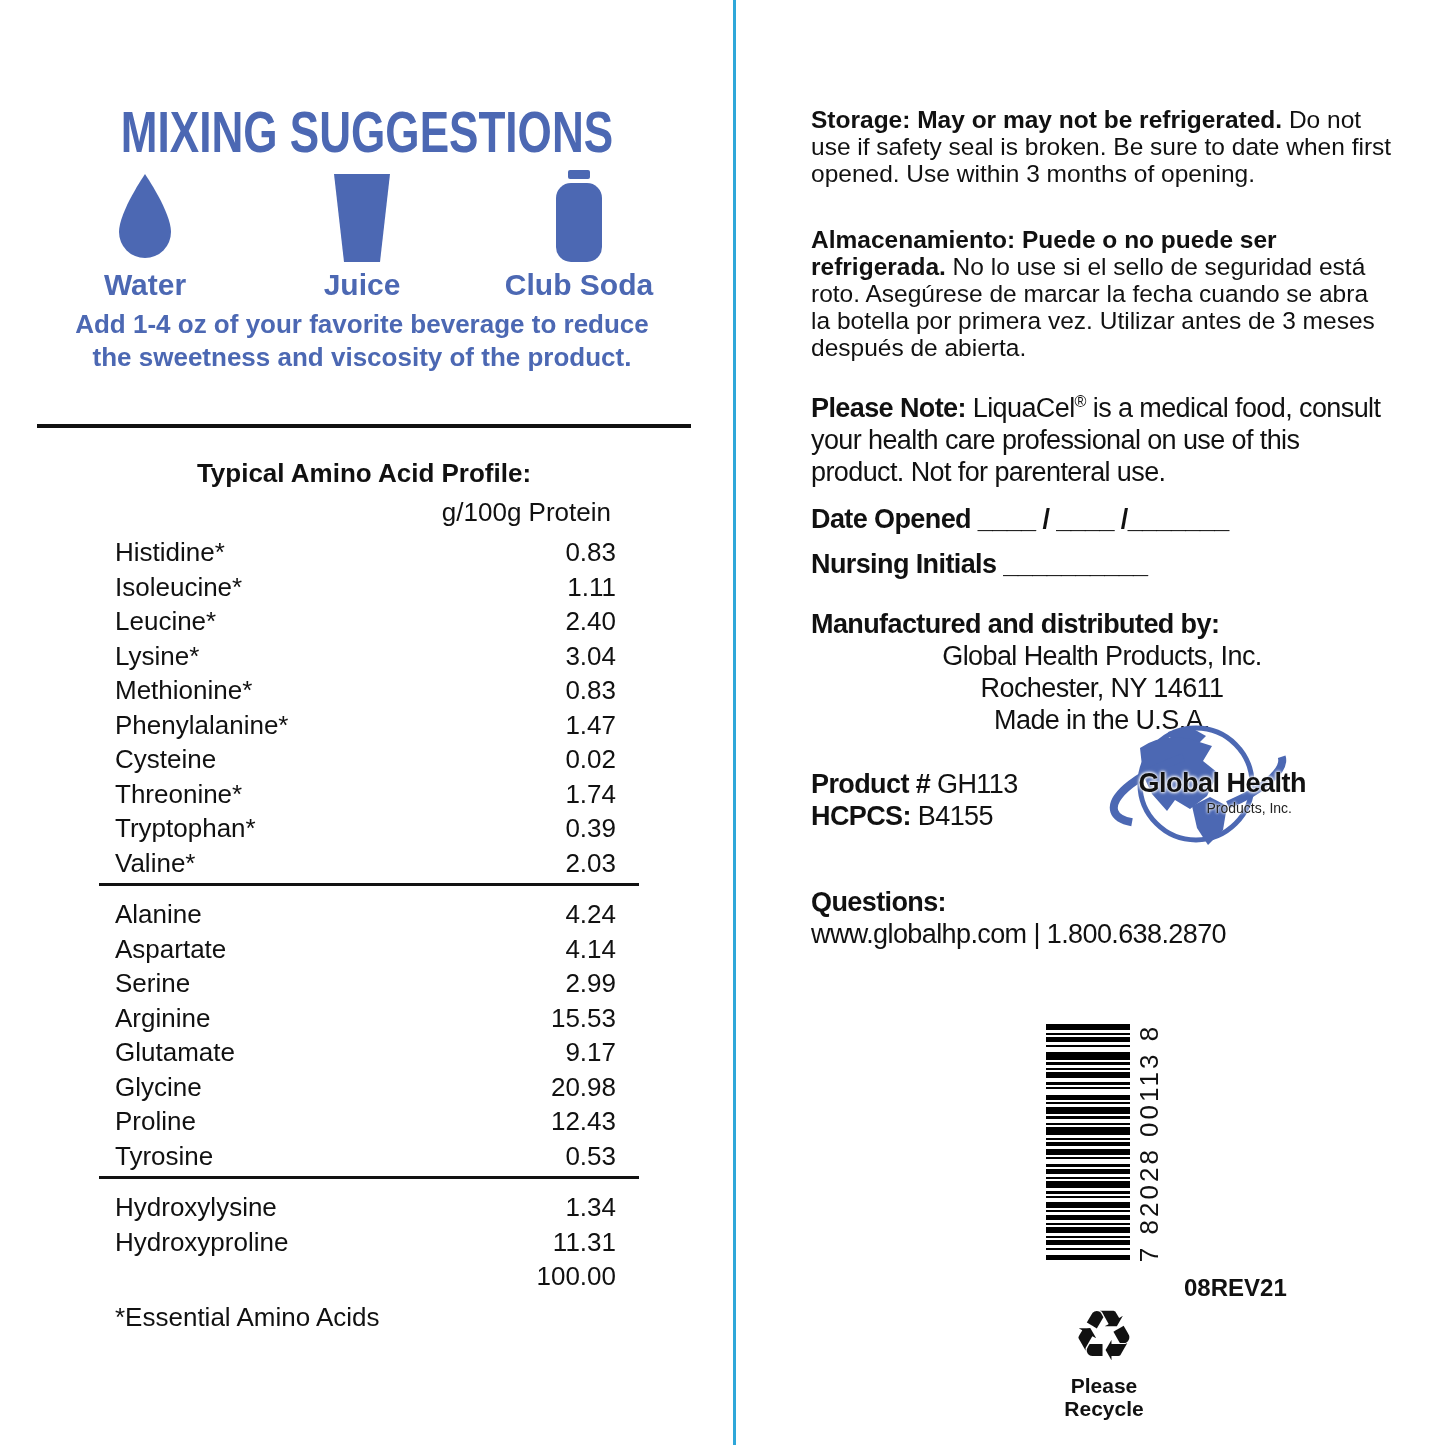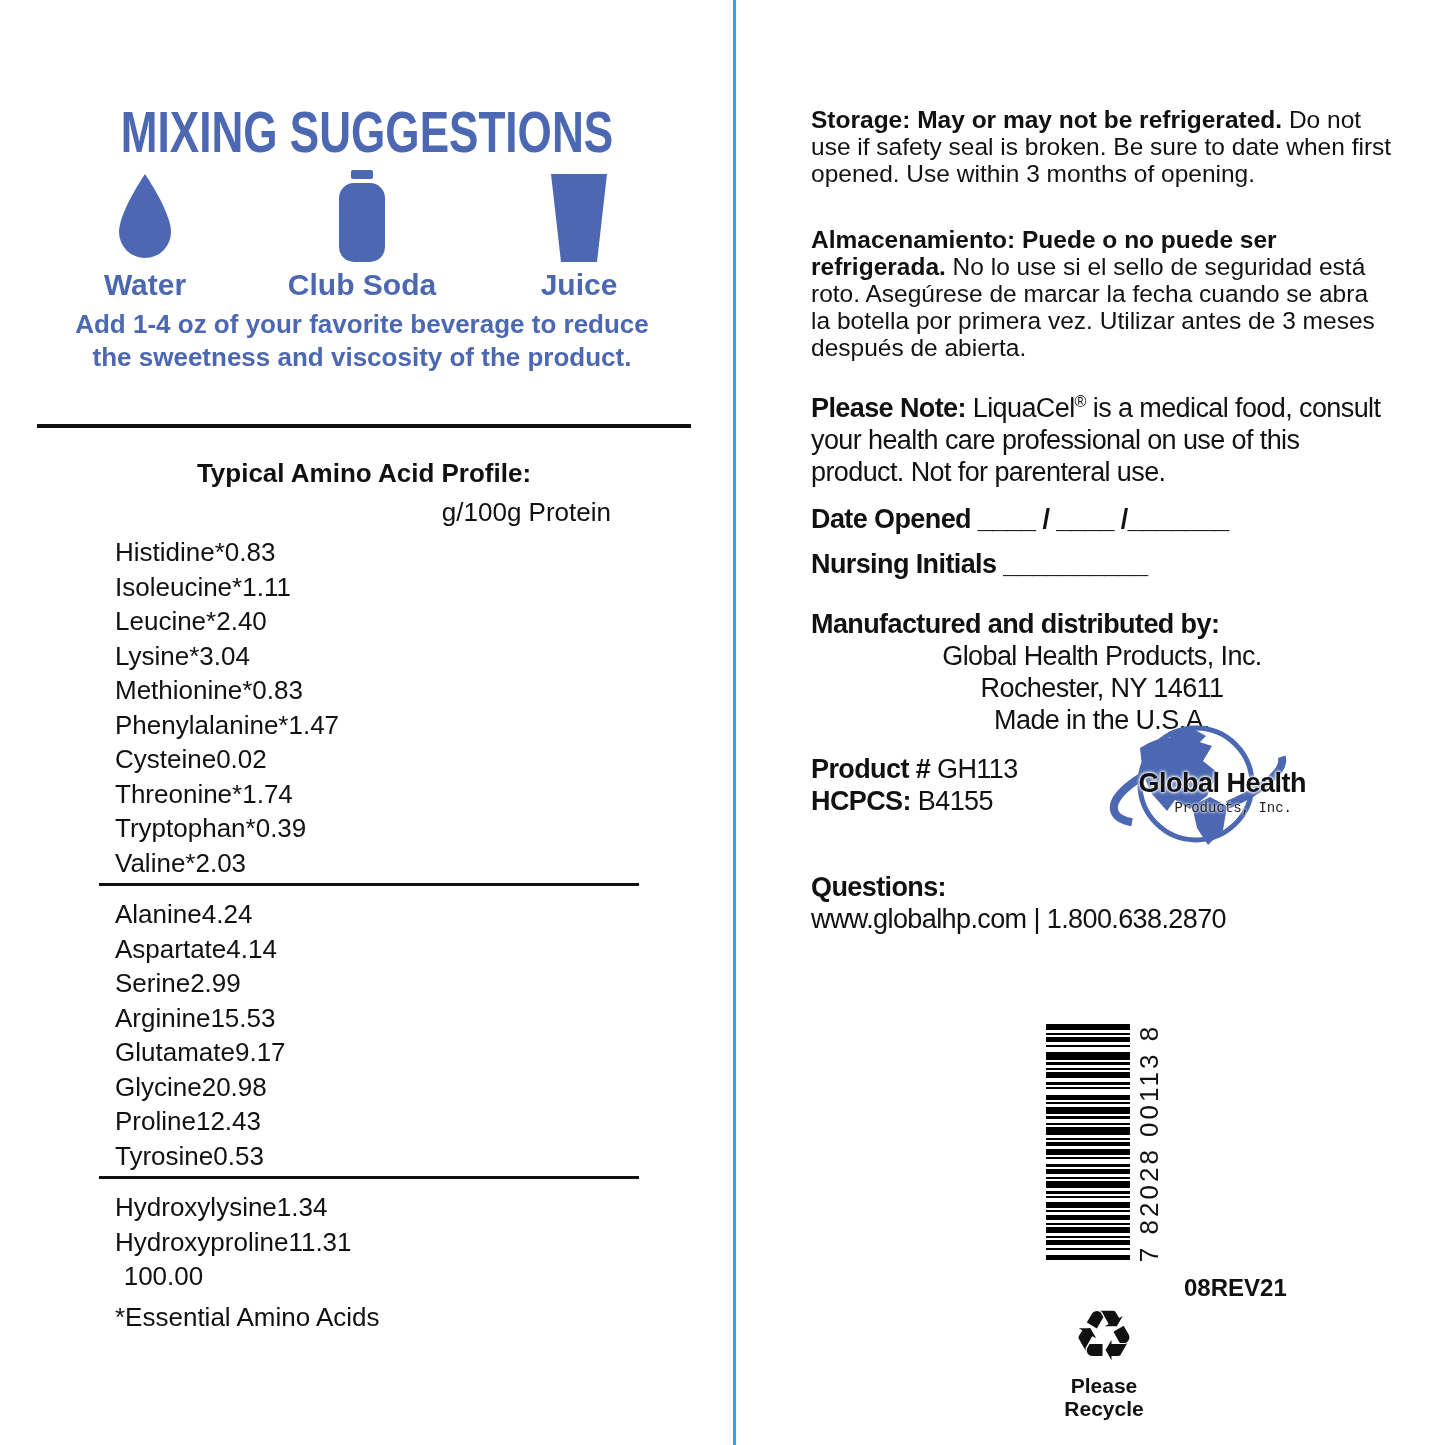--- a/index.html
+++ b/index.html
@@ -22,54 +22,53 @@
   .mix-icon{height:96px;display:flex;align-items:flex-end;justify-content:center;}
   .mix-label{margin-top:6px;font-size:30px;font-weight:bold;color:#4c68b3;}
   .mix-note{
     position:absolute;top:308px;left:20px;right:30px;text-align:center;margin:0;
     font-size:26px;font-weight:bold;color:#4c68b3;line-height:33px;white-space:pre-line;
   }
   .top-rule{position:absolute;top:424px;left:37px;right:43px;height:4px;background:#111;}
   .amino-section{position:absolute;top:458px;left:37px;right:43px;}
   .amino-title{margin:0 0 8px 0;font-size:26px;font-weight:bold;text-align:center;}
   .amino-unit{font-size:26px;text-align:right;padding-right:80px;margin-bottom:7px;}
-  .tbl-row{display:flex;height:34.5px;line-height:34.5px;font-size:26px;}
+  .tbl-row{display:flex;justify-content:space-between;height:34.5px;line-height:34.5px;font-size:26px;}
   .tbl-name{padding-left:78px;}
   .tbl-val{padding-right:75px;}
   .tbl-divider{height:3px;background:#111;margin:3px 52px 11px 62px;}
   .tbl-row.total .tbl-name{visibility:hidden;}
   .amino-footnote{margin:8px 0 0 0;font-size:26px;padding-left:78px;}
 
   
   .right-panel{position:absolute;left:736px;top:0;right:0;bottom:0;padding:106px 52px 0 75px;box-sizing:border-box;}
   .rp-small{font-size:24.5px;line-height:27px;margin:0 0 39px 0;}
   .rp-small b{font-weight:bold;text-align:center;}
   .rp-large{font-size:27px;line-height:32px;letter-spacing:-0.6px;margin:0;}
   .mb-please{margin-bottom:15px;}
   .mb-date{margin-bottom:13px;}
   .mb-nursing{margin-bottom:28px;}
-  .mb-manu{margin-bottom:17px;}
+  .mb-manu{margin-bottom:32px;}
   .mb-alm{margin-bottom:24px;}
   .blk{display:block;}
   .prelines{white-space:pre-line;text-align:center;}
   sup{font-size:60%;}
   .questions-block{margin-top:54px;}
 
   
   .gh-logo{position:absolute;left:370px;top:712px;width:190px;height:150px;}
   .gh-logo svg{position:absolute;left:0;top:0;}
   .gh-name{
     position:absolute;left:14px;top:56px;width:186px;font-size:27px;font-weight:bold;color:#111;
     letter-spacing:-0.5px;text-align:right;
     text-shadow:0 0 3px #fff,0 0 3px #fff,0 0 4px #fff;
   }
   .gh-subname{
     position:absolute;left:60px;top:88px;width:126px;font-size:14px;color:#222;text-align:right;
     text-shadow:0 0 3px #fff,0 0 3px #fff;
-    font-family:Liberation Mono, monospace;
   }
 
   
   .barcode{position:absolute;left:310px;top:998px;width:122px;height:292px;}
   .barcode-bars{position:absolute;left:0;top:26px;width:84px;height:236px;overflow:hidden;}
   .stripe{width:84px;background:#000;}
   .stripe.guard{width:97px;}
   .bc-num{
     position:absolute;left:-42px;top:128px;width:290px;height:34px;line-height:34px;
     transform:rotate(-90deg);text-align:center;font-size:26px;letter-spacing:3px;white-space:nowrap;
@@ -94,34 +93,34 @@
       <div class="mix-opt">
         <span class="mix-icon">
           <svg width="58" height="90" viewBox="0 0 58 90">
             <path d="M29,2 C29,2 3,40 3,60 A26,26 0 0 0 55,60 C55,40 29,2 29,2 Z" fill="#4c68b3"></path>
           </svg>
         </span>
         <span class="mix-label">Water</span>
       </div>
       <div class="mix-opt">
         <span class="mix-icon">
+          <svg width="58" height="88" viewBox="0 0 58 88">
+            <polygon points="1,0 57,0 47,88 11,88" fill="#4c68b3"></polygon>
+          </svg>
+        </span>
+        <span class="mix-label">Juice</span>
+      </div>
+      <div class="mix-opt">
+        <span class="mix-icon">
           <svg width="52" height="92" viewBox="0 0 52 92">
             <rect x="15" y="0" width="22" height="9" rx="2" fill="#4c68b3"></rect>
             <rect x="3" y="13" width="46" height="79" rx="15" fill="#4c68b3"></rect>
           </svg>
         </span>
         <span class="mix-label">Club Soda</span>
-      </div>
-      <div class="mix-opt">
-        <span class="mix-icon">
-          <svg width="58" height="88" viewBox="0 0 58 88">
-            <polygon points="1,0 57,0 47,88 11,88" fill="#4c68b3"></polygon>
-          </svg>
-        </span>
-        <span class="mix-label">Juice</span>
       </div>
     </div>
 
     <p class="mix-note">Add 1-4 oz of your favorite beverage to reduce
 the sweetness and viscosity of the product.</p>
 
     <div class="top-rule"></div>
 
     <div class="amino-section">
       <h2 class="amino-title">Typical Amino Acid Profile:</h2>

